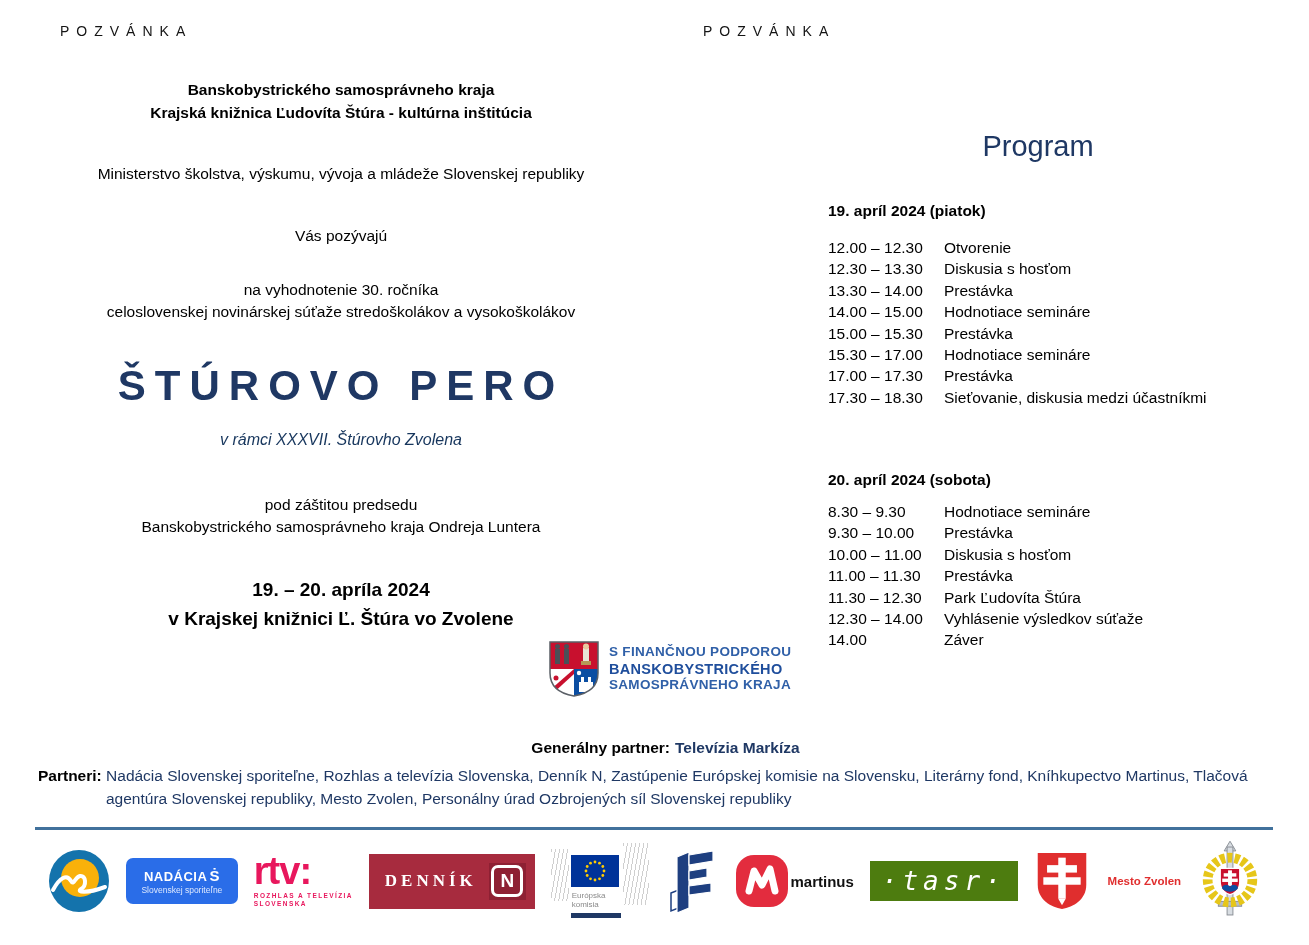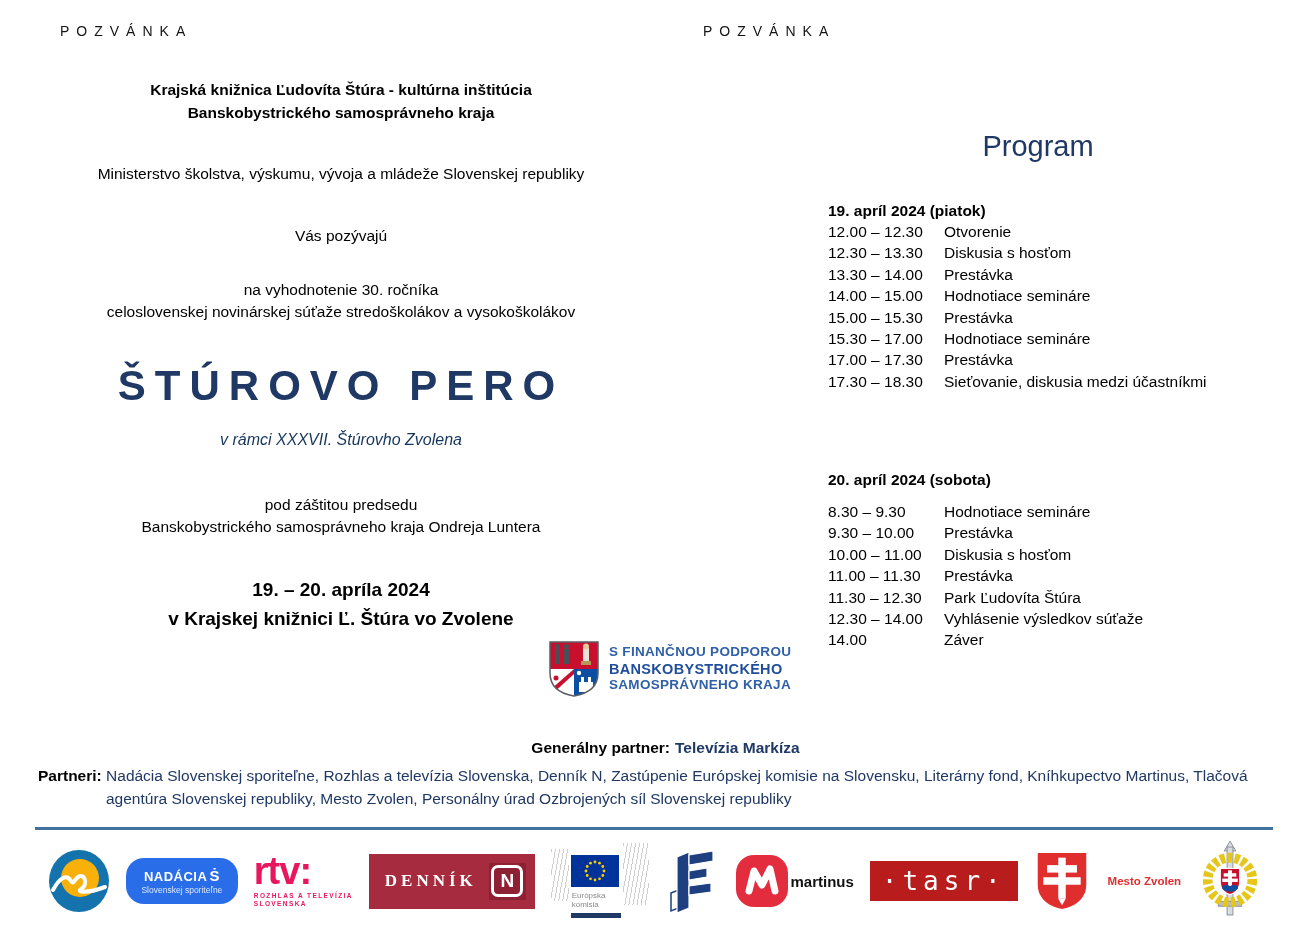--- a/index.html
+++ b/index.html
@@ -22,21 +22,21 @@
   .datevenue{top:575px;font-size:19px;font-weight:bold;line-height:29px;}
   .lblock div, .lblock span{display:block;}
 
   .prog-heading{position:absolute;left:858px;top:130px;width:360px;text-align:center;
     font-size:29px;color:#1F3864;}
 
   .day{position:absolute;left:828px;}
   .day1{top:202px;}
   .day2{top:471px;}
   .day-header{font-weight:bold;font-size:15.5px;}
-  .day1 .day-header{margin-bottom:1px;}
+  .day1 .day-header{margin-bottom:17px;}
   .day2 .day-header{margin-bottom:12px;}
   .srow{display:flex;font-size:15.5px;line-height:21.4px;}
   .stime{width:116px;flex:none;}
 
   .funding{position:absolute;left:548px;top:640px;display:flex;align-items:center;gap:9px;}
   .funding-text{display:flex;flex-direction:column;line-height:16.5px;}
   .fl1{font-size:13.5px;font-weight:bold;color:#3060A8;letter-spacing:.3px;}
   .fl2{font-size:14.5px;font-weight:bold;color:#1F4E9C;letter-spacing:.3px;}
   .fl3{font-size:13.5px;font-weight:bold;color:#3060A8;letter-spacing:.3px;}
 
@@ -48,21 +48,21 @@
   .partners{position:absolute;left:38px;top:764px;width:1240px;font-size:15.5px;
     line-height:23px;padding-left:68px;text-indent:-68px;box-sizing:border-box;}
   .partners .lbl{font-weight:bold;color:#000;}
   .partners .val{color:#1F3864;}
 
   .rule{position:absolute;left:35px;top:827px;width:1238px;height:3px;background:#41719C;}
 
   .logos{position:absolute;left:48px;top:838px;width:1215px;height:86px;
     display:flex;align-items:center;justify-content:space-between;}
 
-  .nadacia{width:112px;height:46px;background:#2A6DE8;border-radius:18px;
+  .nadacia{width:112px;height:46px;background:#2A6DE8;border-radius:7px;
     display:flex;flex-direction:column;align-items:center;justify-content:center;color:#fff;}
   .nad-l1{font-weight:bold;font-size:13px;letter-spacing:.5px;display:flex;align-items:baseline;gap:2px;}
   .nad-sym{font-size:15px;font-weight:bold;}
   .nad-l2{font-size:8.5px;margin-top:1px;color:#dce8ff;}
 
   .rtvs{display:flex;flex-direction:column;align-items:flex-start;}
   .rtvs-main{font-size:38px;font-weight:bold;color:#E8175D;line-height:34px;letter-spacing:-1px;}
   .rtvs-sub{font-size:6.5px;letter-spacing:1.4px;color:#E8175D;line-height:8px;margin-top:4px;font-weight:bold;}
   .rtvs-sub span{display:block;}
 
@@ -79,35 +79,35 @@
   .sketch-l{left:0;top:8px;width:18px;height:52px;}
   .sketch-r{left:72px;top:2px;width:26px;height:62px;}
   .eu-flag{position:absolute;left:20px;top:14px;}
   .eu-txt{position:absolute;left:21px;top:50px;font-size:8px;color:#8a8a8a;line-height:9px;}
   .eu-txt span{display:block;}
   .eu-bar{position:absolute;left:20px;top:72px;width:50px;height:5px;background:#1F3864;}
 
   .martinus{display:flex;flex-direction:row;align-items:center;gap:2px;}
   .martinus-text{font-size:15px;font-weight:bold;color:#111;}
 
-  .tasr{background:#b91c1c;padding:5px 12px;}
+  .tasr{background:#4d7c0f;padding:5px 12px;font-style:italic;}
   .tasr-text{color:#fff;font-family:"DejaVu Sans Mono",monospace;font-size:26px;letter-spacing:5px;}
 
   .zvolen{display:flex;flex-direction:row;align-items:center;gap:18px;}
   .zvolen-text{font-size:11.5px;font-weight:bold;color:#E02E2E;}
 </style>
 </head>
 <body>
 
 <div class="hdr hdr-left">POZVÁNKA</div>
 <div class="hdr hdr-right">POZVÁNKA</div>
 
 <div class="lblock org-bold">
+  <span>Banskobystrického samosprávneho kraja</span>
   <span>Krajská knižnica Ľudovíta Štúra - kultúrna inštitúcia</span>
-  <span>Banskobystrického samosprávneho kraja</span>
 </div>
 
 <div class="lblock org-reg">
   <span>Ministerstvo školstva, výskumu, vývoja a mládeže Slovenskej republiky</span>
 </div>
 
 <div class="lblock invite">
   <span>Vás pozývajú</span>
 </div>
 

